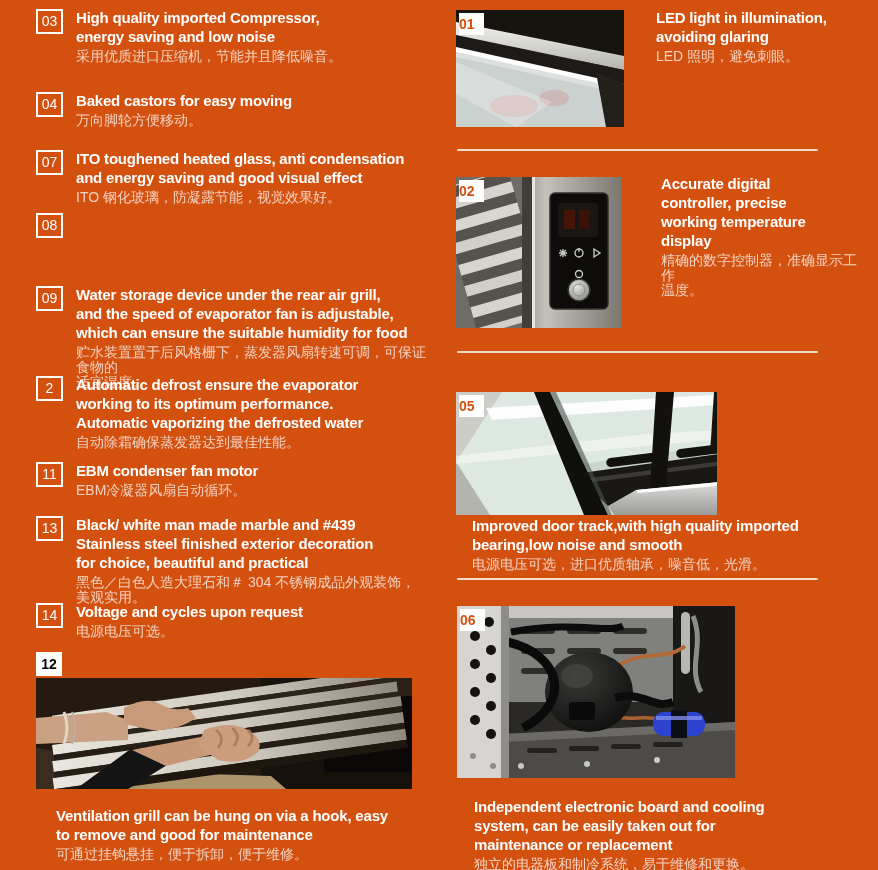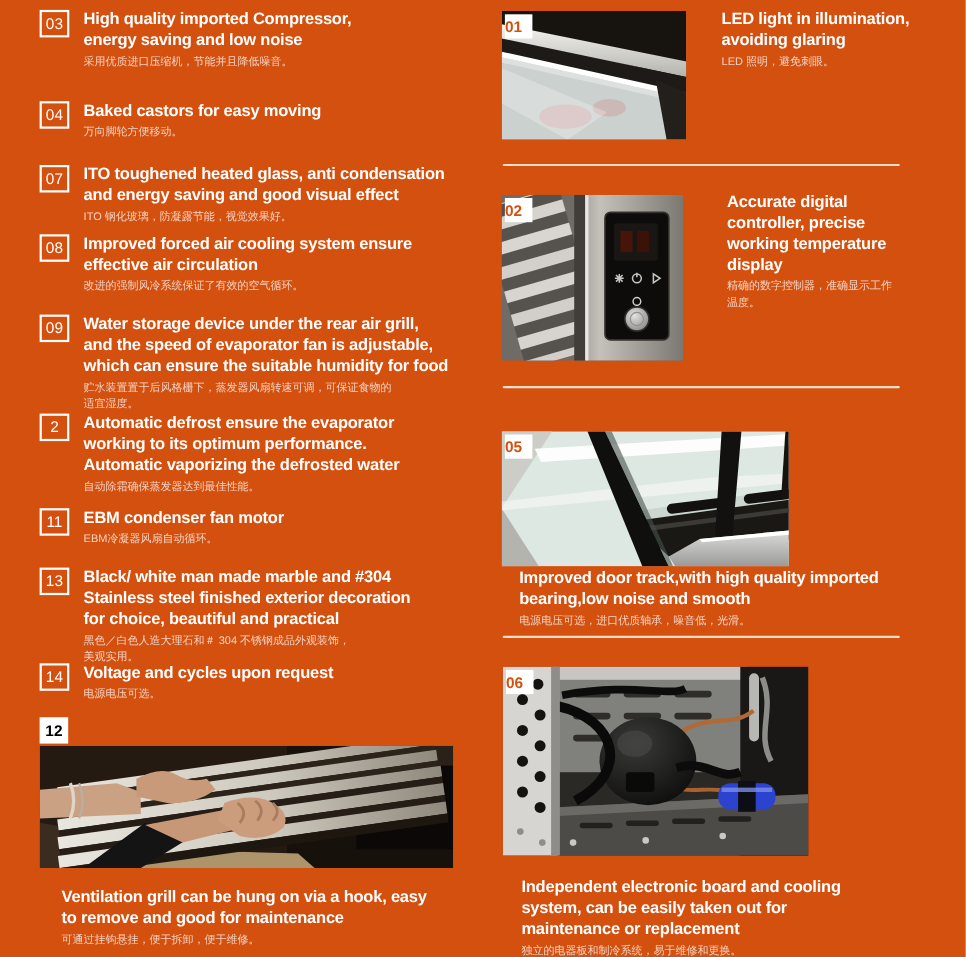--- a/index.html
+++ b/index.html
@@ -6,21 +6,21 @@
   body{font-family:"Liberation Sans",sans-serif;}
   #page{position:relative;width:878px;height:870px;background:#d4500f;overflow:hidden;}
 
   
   .feat{position:absolute;left:36px;display:flex;align-items:flex-start;}
   .badge{width:27px;height:25px;border:2px solid #ffffff;box-sizing:border-box;
          color:#ffffff;font-weight:normal;font-size:14px;line-height:21px;text-align:center;
          flex:0 0 auto;margin-top:1px;}
   .ftext{margin-left:13px;width:352px;}
   .en{color:#ffffff;font-weight:bold;font-size:15px;line-height:19px;letter-spacing:-0.2px;white-space:pre-line;}
-  .zh{color:rgba(255,255,255,0.74);font-size:10px;line-height:15px;margin-top:3px;white-space:pre-line;}
+  .zh{color:rgba(255,255,255,0.74);font-size:14px;line-height:15px;margin-top:3px;white-space:pre-line;}
 
   
   .photo{position:absolute;overflow:hidden;}
   .photo svg{display:block;}
   .pbadge{position:absolute;top:3px;left:3px;width:25px;height:22px;background:#ffffff;
           color:#d4500f;font-weight:bold;font-size:14px;line-height:22px;text-align:left;}
   .freebadge{position:absolute;width:26px;height:24px;background:#ffffff;color:#000000;
              font-weight:bold;font-size:14px;line-height:24px;text-align:center;}
 
   
@@ -50,25 +50,20 @@
   <div class="feat" style="top:149px">
     <div class="badge">07</div>
     <div class="ftext">
         <div class="en">ITO toughened heated glass, anti condensation
 and energy saving and good visual effect</div>
       <div class="zh">ITO 钢化玻璃，防凝露节能，视觉效果好。</div>
       </div>
   </div>
   <div class="feat" style="top:212px">
     <div class="badge">08</div>
-    <div class="ftext">
-        <div class="en">Improved forced air cooling system ensure
-effective air circulation</div>
-      <div class="zh">改进的强制风冷系统保证了有效的空气循环。</div>
-      </div>
   </div>
   <div class="feat" style="top:285px">
     <div class="badge">09</div>
     <div class="ftext">
         <div class="en">Water storage device under the rear air grill,
 and the speed of evaporator fan is adjustable,
 which can ensure the suitable humidity for food</div>
       <div class="zh">贮水装置置于后风格栅下，蒸发器风扇转速可调，可保证食物的
 适宜湿度。</div>
       </div>
@@ -85,21 +80,21 @@
   <div class="feat" style="top:461px">
     <div class="badge">11</div>
     <div class="ftext">
         <div class="en">EBM condenser fan motor</div>
       <div class="zh">EBM冷凝器风扇自动循环。</div>
       </div>
   </div>
   <div class="feat" style="top:515px">
     <div class="badge">13</div>
     <div class="ftext">
-        <div class="en">Black/ white man made marble and #304
+        <div class="en">Black/ white man made marble and #439
 Stainless steel finished exterior decoration
 for choice, beautiful and practical</div>
       <div class="zh">黑色／白色人造大理石和＃ 304 不锈钢成品外观装饰，
 美观实用。</div>
       </div>
   </div>
   <div class="feat" style="top:602px">
     <div class="badge">14</div>
     <div class="ftext">
         <div class="en">Voltage and cycles upon request</div>

